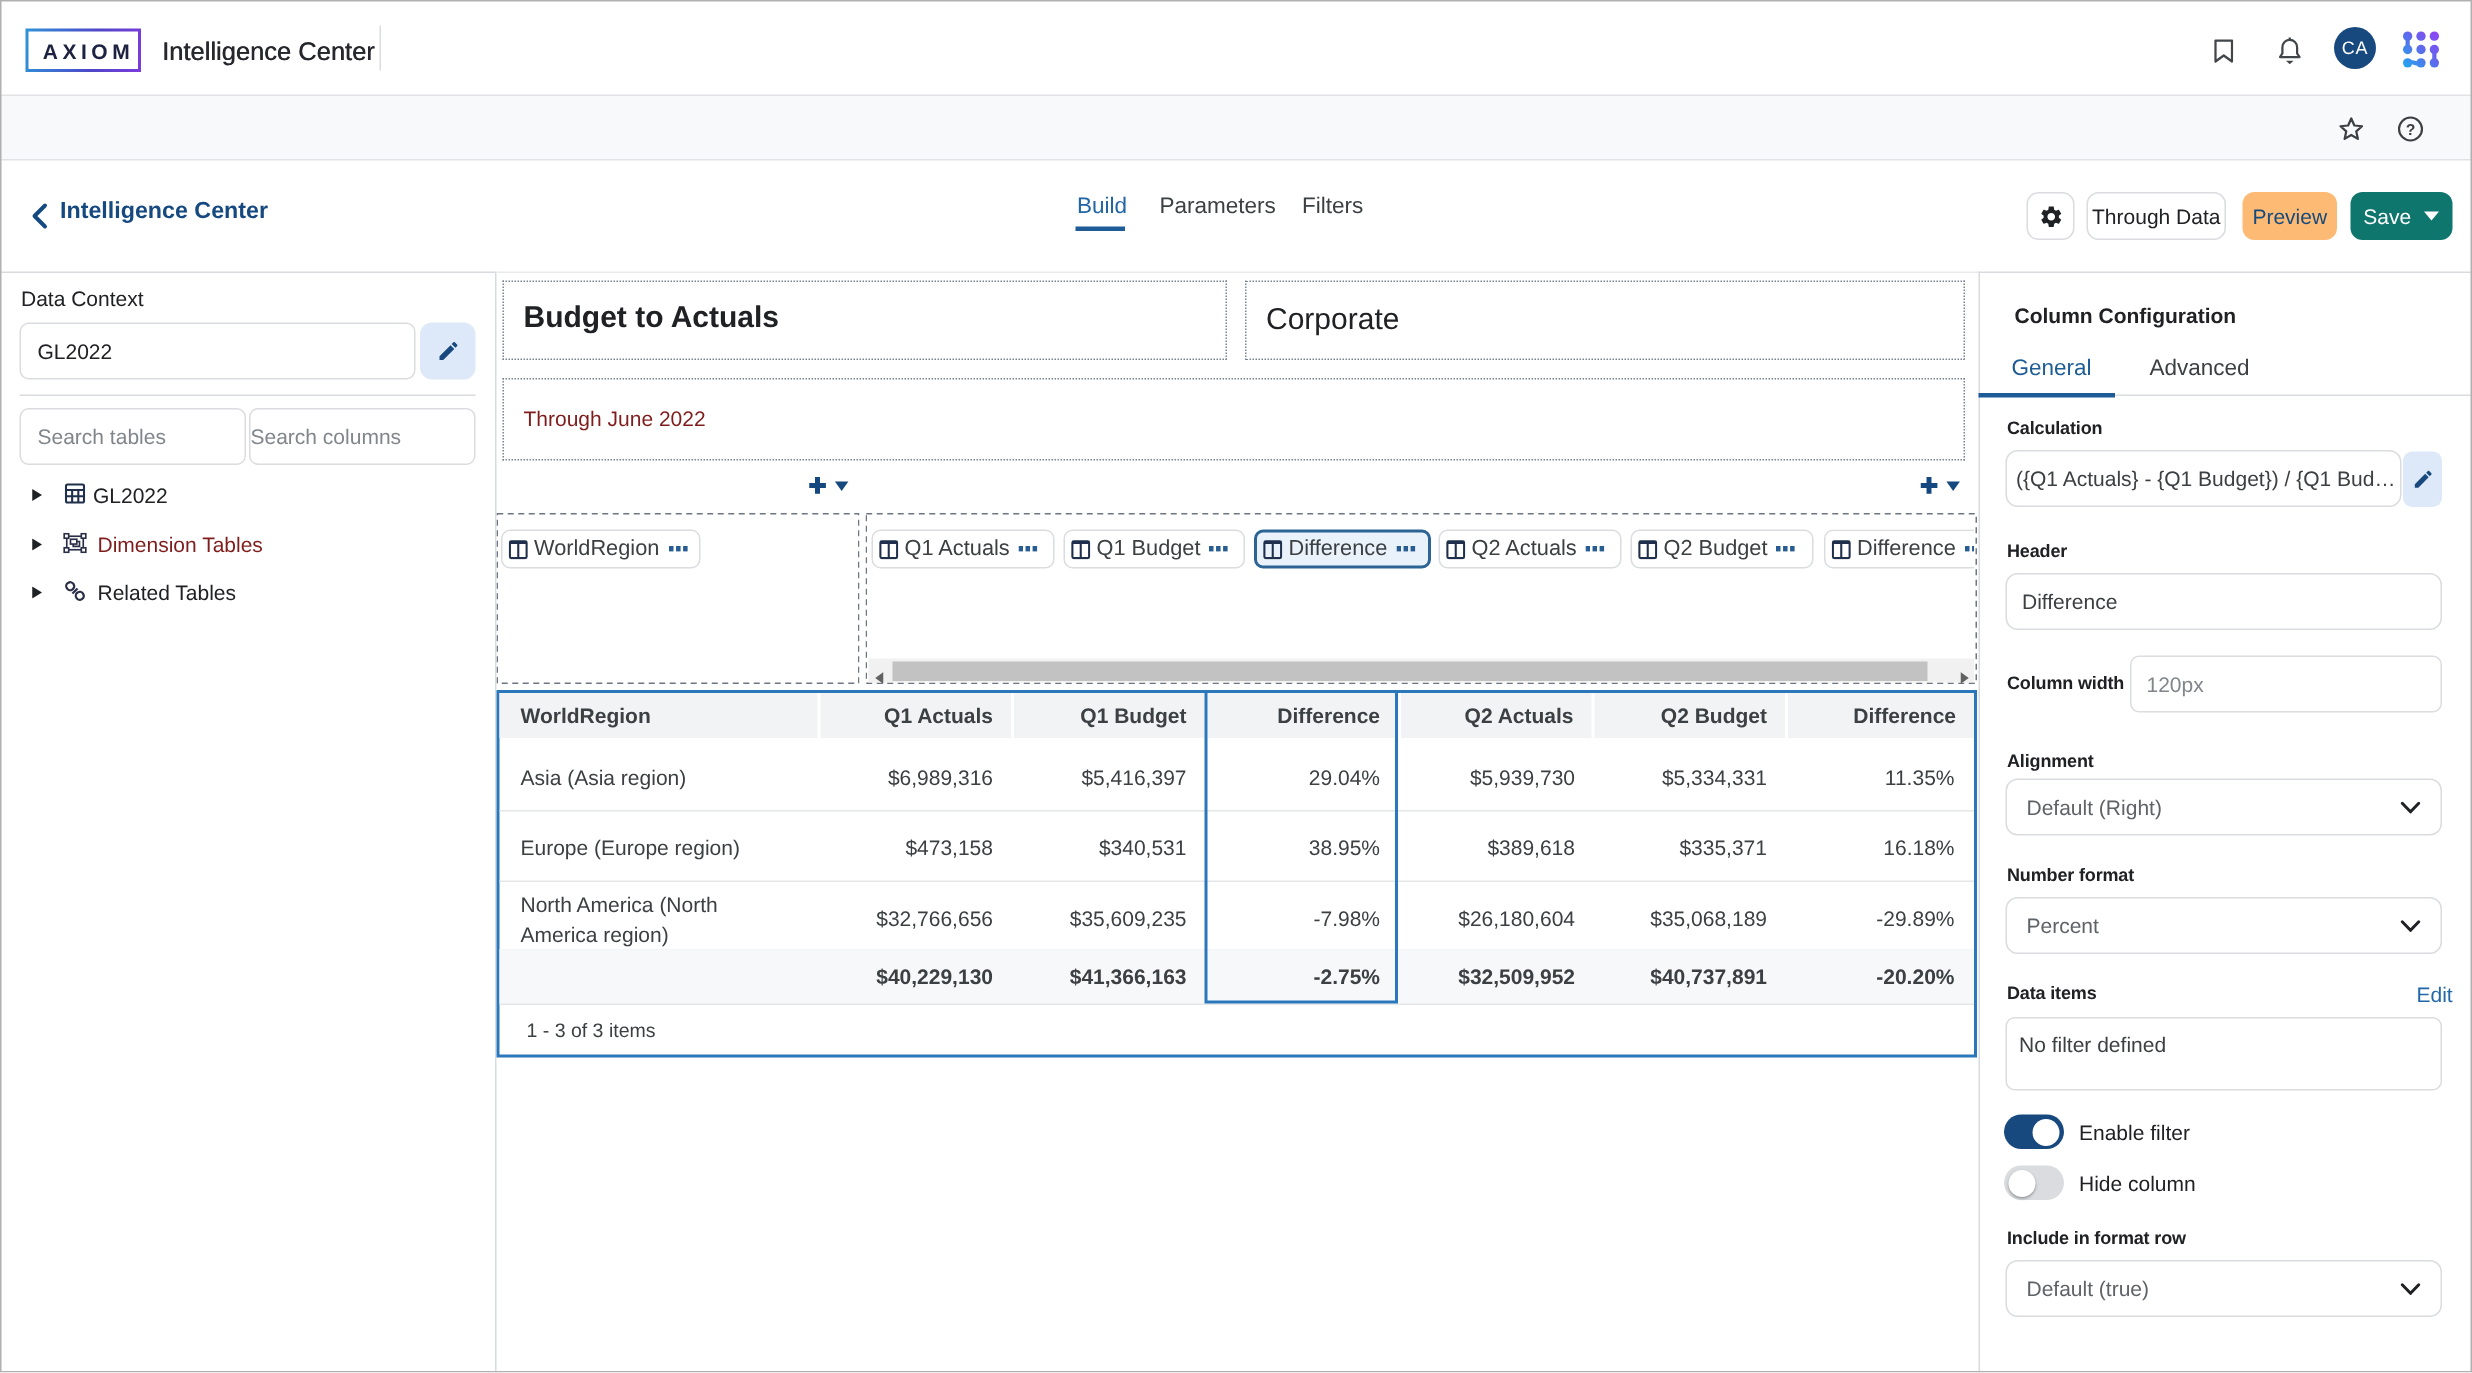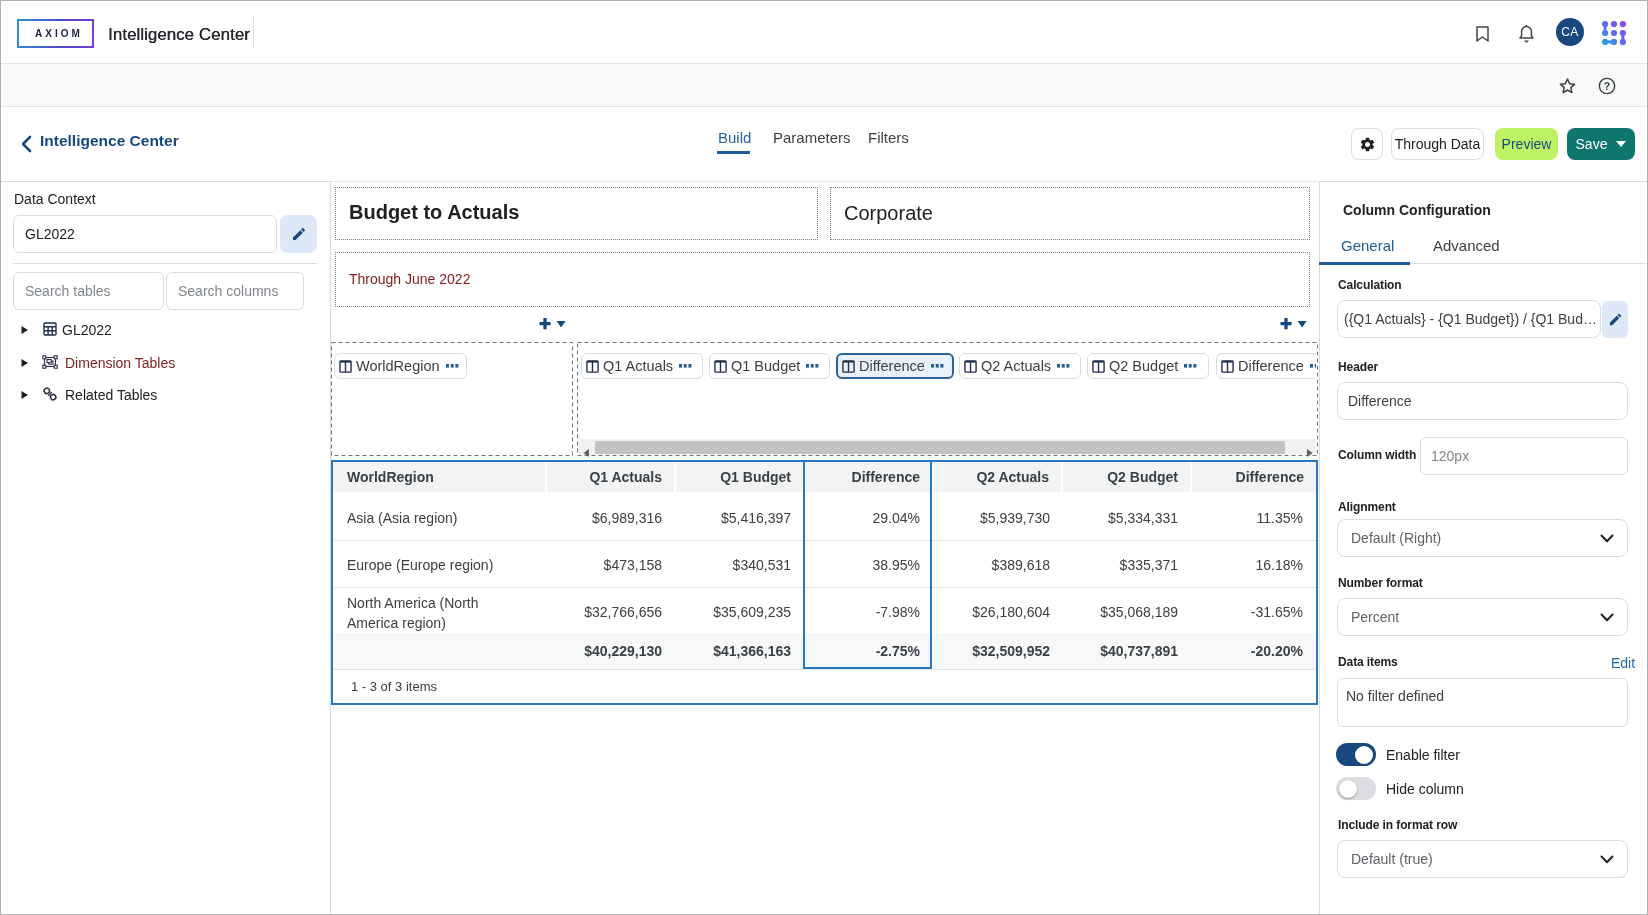--- a/index.html
+++ b/index.html
@@ -4,21 +4,21 @@
 <style>
 *{margin:0;padding:0;box-sizing:border-box}
 html,body{width:1648px;height:915px;overflow:hidden}
 body{font-family:"Liberation Sans",sans-serif;background:#fff;position:relative;color:#202124}
 .abs{position:absolute}
 .frame{position:absolute;inset:0;border:1px solid #b0b0b0;pointer-events:none;z-index:99}
 
 .bar1{position:absolute;top:0;left:0;width:1648px;height:64px;background:#fff;border-bottom:1px solid #e1e3e6}
 .bar2{position:absolute;top:64px;left:0;width:1648px;height:43px;background:#f8f9fa;border-bottom:1px solid #e1e3e6}
 .logo{position:absolute;left:17px;top:19px;width:77px;height:29px;background:linear-gradient(100deg,#2e93d8,#4f46c8 60%,#7d3bdc);padding:2px}
-.logo i{display:flex;width:100%;height:100%;background:#fff;align-items:center;justify-content:center;font-style:normal;font-weight:bold;font-size:10px;letter-spacing:3px;color:#1d2240;padding-left:7px}
+.logo i{display:flex;width:100%;height:100%;background:#fff;align-items:center;justify-content:center;font-style:normal;font-weight:bold;font-size:14px;letter-spacing:3px;color:#1d2240;padding-left:7px}
 .prodname{position:absolute;left:108px;top:25px;font-size:17px;font-weight:400;color:#26282d;text-shadow:.3px 0 0 #26282d}
 .vdiv{position:absolute;left:253px;top:17px;width:1px;height:30px;background:#dadce0}
 .avatar{position:absolute;left:1556px;top:18px;width:28px;height:28px;border-radius:50%;background:#17497e;color:#fff;font-size:12px;font-weight:500;display:flex;align-items:center;justify-content:center;letter-spacing:.5px}
 
 .backlink{position:absolute;left:40px;top:132px;font-size:15.5px;font-weight:bold;color:#15497f}
 .tab1{position:absolute;top:129px;font-size:15px}
 .tabline{position:absolute;left:717px;top:151px;width:33px;height:3px;background:#1f5c97}
 .btn{position:absolute;top:128px;height:32px;border:1px solid #dadce0;border-radius:8px;background:#fff;display:flex;align-items:center;justify-content:center;font-size:14px;color:#202124}
 
 .lsb{position:absolute;left:0;top:181px;width:331px;height:734px;background:#fff;border-top:1px solid #d7dbdf;border-right:1px solid #d7dbdf}
@@ -103,36 +103,36 @@
 <div class="tab1" style="left:718px;color:#2165a4;font-weight:500">Build</div>
 <div class="tabline"></div>
 <div class="tab1" style="left:773px;color:#3c4043">Parameters</div>
 <div class="tab1" style="left:868px;color:#3c4043">Filters</div>
 <div class="btn" style="left:1351px;width:32px">
 <svg width="17" height="17" viewBox="0 0 24 24">
       <path fill="#202124" d="M19.14 12.94c.04-.3.06-.61.06-.94 0-.32-.02-.64-.07-.94l2.03-1.58c.18-.14.23-.41.12-.61l-1.92-3.32c-.12-.22-.37-.29-.59-.22l-2.39.96c-.5-.38-1.03-.7-1.62-.94l-.36-2.54c-.04-.24-.24-.41-.48-.41h-3.84c-.24 0-.43.17-.47.41l-.36 2.54c-.59.24-1.13.57-1.62.94l-2.39-.96c-.22-.08-.47 0-.59.22L2.74 8.87c-.12.21-.08.47.12.61l2.03 1.58c-.05.3-.09.63-.09.94s.02.64.07.94l-2.03 1.58c-.18.14-.23.41-.12.61l1.92 3.32c.12.22.37.29.59.22l2.39-.96c.5.38 1.03.7 1.62.94l.36 2.54c.05.24.24.41.48.41h3.84c.24 0 .44-.17.47-.41l.36-2.54c.59-.24 1.13-.56 1.62-.94l2.39.96c.22.08.47 0 .59-.22l1.92-3.32c.12-.22.07-.47-.12-.61l-2.01-1.58zM12 15.6c-1.98 0-3.6-1.62-3.6-3.6s1.62-3.6 3.6-3.6 3.6 1.62 3.6 3.6-1.62 3.6-3.6 3.6z"></path>
     </svg>
 </div>
 <div class="btn" style="left:1391px;width:93px">Through Data</div>
-<div class="btn" style="left:1495px;width:63px;background:#bef264;border:none;color:#174a7c">Preview</div>
+<div class="btn" style="left:1495px;width:63px;background:#fdba74;border:none;color:#174a7c">Preview</div>
 <div class="btn" style="left:1567px;width:68px;background:#0f766e;border:none;color:#fff;gap:9px">Save <span style="display:inline-block;width:0;height:0;border-left:5px solid transparent;border-right:5px solid transparent;border-top:6px solid #fff"></span></div>
 
 <div class="lsb"></div>
 <div class="abs" style="left:331px;top:181px;width:988px;height:1px;background:#e8ebee"></div>
 <div class="rpanel"></div>
 <div class="abs" style="left:14px;top:191px;font-size:14px;font-weight:500;color:#202124">Data Context</div>
 <div class="inp" style="left:13px;top:215px;width:264px;height:38px;padding-left:11px">GL2022</div>
 <div class="bluebtn" style="left:280px;top:215px;width:37px;height:38px">
 <svg width="16" height="16" viewBox="0 0 24 24">
       <path fill="#17497e" d="M3 17.25V21h3.75L17.81 9.94l-3.75-3.75L3 17.25zM20.71 7.04c.39-.39.39-1.02 0-1.41l-2.34-2.34c-.39-.39-1.02-.39-1.41 0l-1.83 1.83 3.75 3.75 1.83-1.83z"></path>
     </svg>
 </div>
 <div class="abs" style="left:13px;top:263px;width:304px;height:1px;background:#dadce0"></div>
 <div class="inp ph" style="left:13px;top:272px;width:151px;height:38px;padding-left:11px">Search tables</div>
-<div class="inp ph" style="left:166px;top:272px;width:138px;height:38px;padding-left:11px">Search columns</div>
+<div class="inp ph" style="left:166px;top:272px;width:151px;height:38px;">Search columns</div>
 
 <svg class="abs" style="left:21px;top:325.5px" width="7" height="8" viewBox="0 0 7 8">
     <path d="M0.5 0 L7 4 L0.5 8 z" fill="#1f2124"></path>
   </svg>
 <svg class="abs" style="left:43px;top:322px" width="14" height="14" viewBox="0 0 14 14">
     <g fill="none" stroke="#20304c" stroke-width="1.4">
       <rect x="1" y="1" width="12" height="12" rx="1"></rect>
       <path d="M1 4.7 H13 M1 8.8 H13 M5.1 4.7 V13 M9.2 4.7 V13"></path>
     </g>
   </svg>
@@ -355,21 +355,21 @@
 <div class="trow abs tr" style="left:805px;top:557px;width:115px">38.95%</div>
 <div class="trow abs tr" style="left:934px;top:557px;width:116px">$389,618</div>
 <div class="trow abs tr" style="left:1063px;top:557px;width:115px">$335,371</div>
 <div class="trow abs tr" style="left:1192px;top:557px;width:111px">16.18%</div>
 <div class="trow abs" style="left:347px;top:593px;width:155px;line-height:20px">North America (North America region)</div>
 <div class="trow abs tr" style="left:547px;top:604px;width:115px">$32,766,656</div>
 <div class="trow abs tr" style="left:676px;top:604px;width:115px">$35,609,235</div>
 <div class="trow abs tr" style="left:805px;top:604px;width:115px">-7.98%</div>
 <div class="trow abs tr" style="left:934px;top:604px;width:116px">$26,180,604</div>
 <div class="trow abs tr" style="left:1063px;top:604px;width:115px">$35,068,189</div>
-<div class="trow abs tr" style="left:1192px;top:604px;width:111px">-31.65%</div>
+<div class="trow abs tr" style="left:1192px;top:604px;width:111px">-29.89%</div>
 <div class="trow abs tr" style="left:547px;top:643px;width:115px;font-weight:bold">$40,229,130</div>
 <div class="trow abs tr" style="left:676px;top:643px;width:115px;font-weight:bold">$41,366,163</div>
 <div class="trow abs tr" style="left:805px;top:643px;width:115px;font-weight:bold">-2.75%</div>
 <div class="trow abs tr" style="left:934px;top:643px;width:116px;font-weight:bold">$32,509,952</div>
 <div class="trow abs tr" style="left:1063px;top:643px;width:115px;font-weight:bold">$40,737,891</div>
 <div class="trow abs tr" style="left:1192px;top:643px;width:111px;font-weight:bold">-20.20%</div>
 
 <div class="abs" style="left:803px;top:460px;width:129px;height:209px;border:2px solid #2a78bb"></div>
 <div class="abs" style="left:351px;top:679px;font-size:13px;color:#3c4043">1 - 3 of 3 items</div>
 

